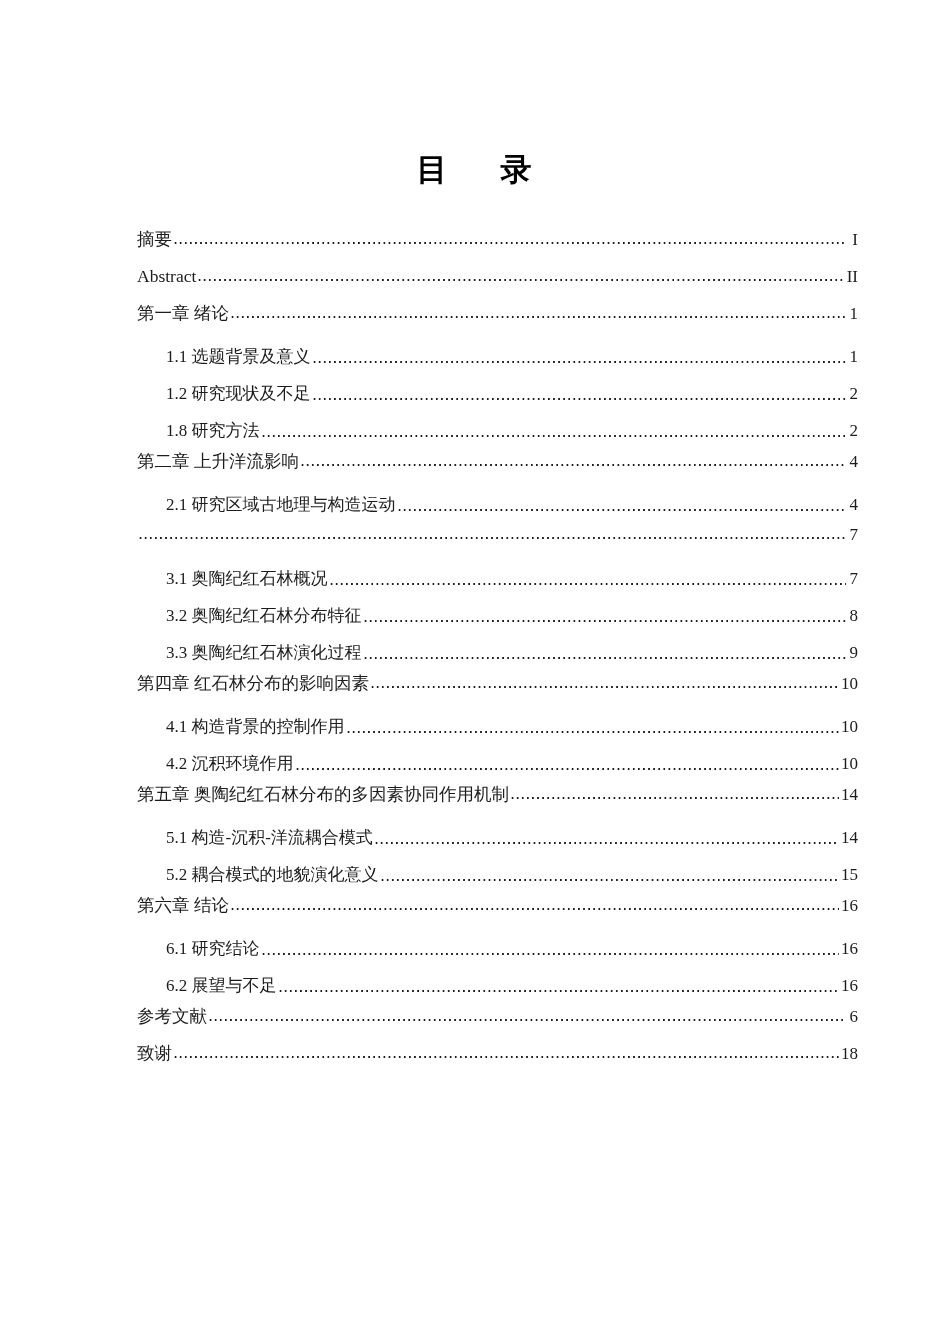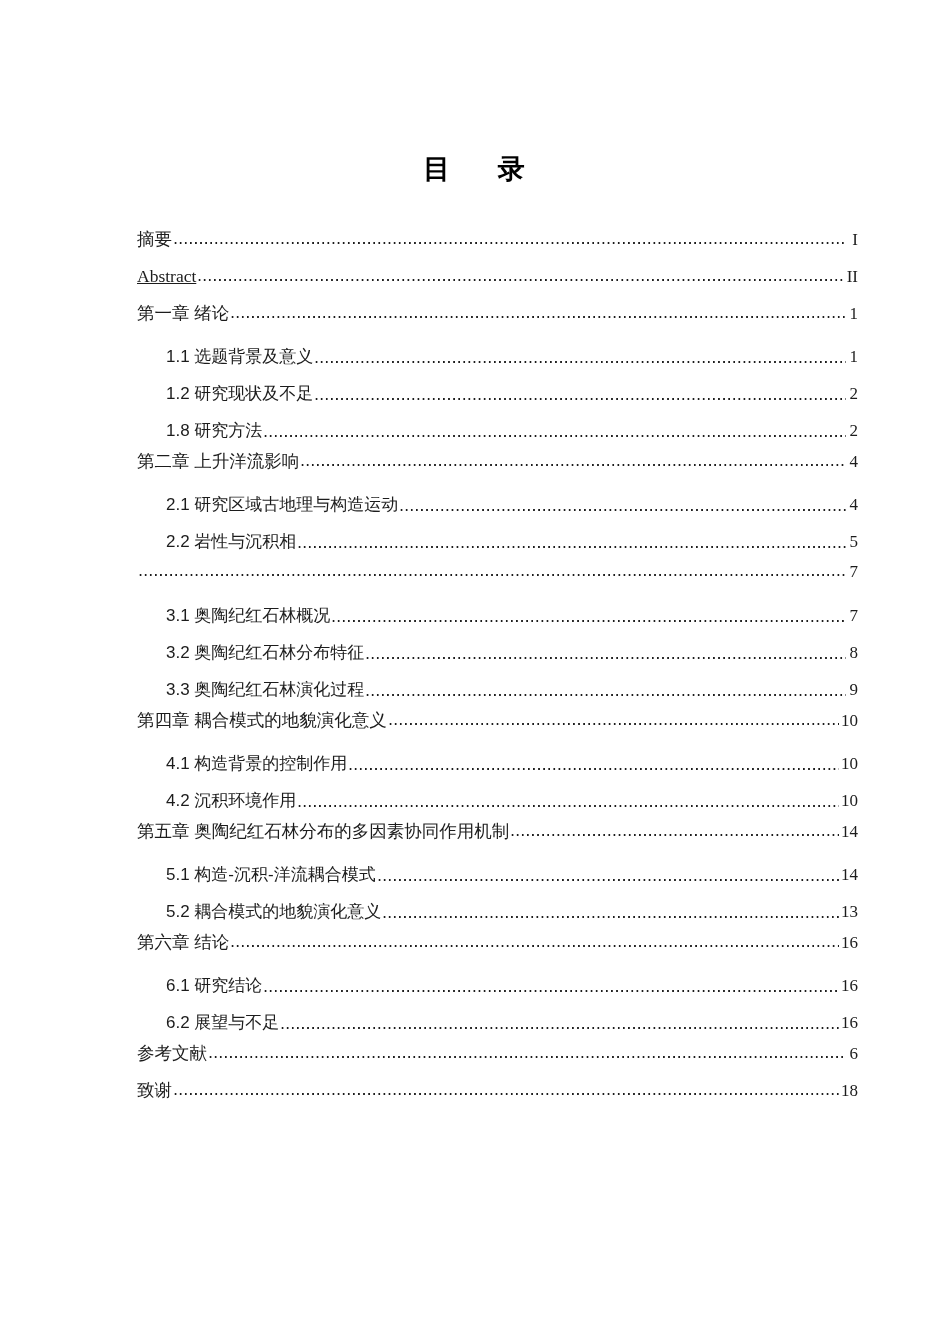--- a/index.html
+++ b/index.html
@@ -26,21 +26,21 @@
 
   
   .toc-title {
     position: absolute;
     top: 152px;
     left: 0;
     width: 950px;
     text-align: center;
     font-family: "DejaVu Sans", "Liberation Sans", sans-serif;
     font-weight: bold;
-    font-size: 27px;
+    font-size: 31px;
     letter-spacing: 2px;
     color: #000000;
     line-height: 34px;
     white-space: pre;
   }
 
   
   .toc-list {
     position: absolute;
     top: 227px;
@@ -59,26 +59,25 @@
   }
 
   .toc-row.level-2 {
     padding-left: 29px;
     font-size: 17px;
     align-items: center;
   }
 
   .entry-text {
     flex: 0 0 auto;
-    font-family: Liberation Sans, sans-serif;
+    font-family: Liberation Serif, serif;
   }
 
   .entry-text.latin {
     font-family: "Liberation Serif", "DejaVu Serif", serif;
-    text-decoration: underline;
   }
 
   .leader {
     flex: 1 1 auto;
     overflow: hidden;
     height: 14px;
     position: relative;
     margin: 0 1px 0 1px;
   }
   .leader::before {
@@ -144,46 +143,41 @@
       <div class="toc-row level-1">
         <span class="entry-text">第二章  上升洋流影响</span>
         <span class="leader"></span>
         <span class="page-num">4</span>
       </div>
       <div class="toc-row level-2">
         <span class="entry-text">2.1 研究区域古地理与构造运动</span>
         <span class="leader"></span>
         <span class="page-num">4</span>
       </div>
-      <div class="toc-row level-2">
-        <span class="entry-text">2.2 岩性与沉积相</span>
-        <span class="leader"></span>
-        <span class="page-num">5</span>
-      </div>
       <div class="toc-row level-1">
         <span class="leader"></span>
         <span class="page-num">7</span>
       </div>
       <div class="toc-row level-2">
         <span class="entry-text">3.1 奥陶纪红石林概况</span>
         <span class="leader"></span>
         <span class="page-num">7</span>
       </div>
       <div class="toc-row level-2">
         <span class="entry-text">3.2 奥陶纪红石林分布特征</span>
         <span class="leader"></span>
         <span class="page-num">8</span>
       </div>
       <div class="toc-row level-2">
         <span class="entry-text">3.3 奥陶纪红石林演化过程</span>
         <span class="leader"></span>
         <span class="page-num">9</span>
       </div>
       <div class="toc-row level-1">
-        <span class="entry-text">第四章  耦合模式的地貌演化意义</span>
+        <span class="entry-text">第四章  红石林分布的影响因素</span>
         <span class="leader"></span>
         <span class="page-num">10</span>
       </div>
       <div class="toc-row level-2">
         <span class="entry-text">4.1 构造背景的控制作用</span>
         <span class="leader"></span>
         <span class="page-num">10</span>
       </div>
       <div class="toc-row level-2">
         <span class="entry-text">4.2 沉积环境作用</span>
@@ -196,21 +190,21 @@
         <span class="page-num">14</span>
       </div>
       <div class="toc-row level-2">
         <span class="entry-text">5.1 构造-沉积-洋流耦合模式</span>
         <span class="leader"></span>
         <span class="page-num">14</span>
       </div>
       <div class="toc-row level-2">
         <span class="entry-text">5.2 耦合模式的地貌演化意义</span>
         <span class="leader"></span>
-        <span class="page-num">13</span>
+        <span class="page-num">15</span>
       </div>
       <div class="toc-row level-1">
         <span class="entry-text">第六章  结论</span>
         <span class="leader"></span>
         <span class="page-num">16</span>
       </div>
       <div class="toc-row level-2">
         <span class="entry-text">6.1 研究结论</span>
         <span class="leader"></span>
         <span class="page-num">16</span>

